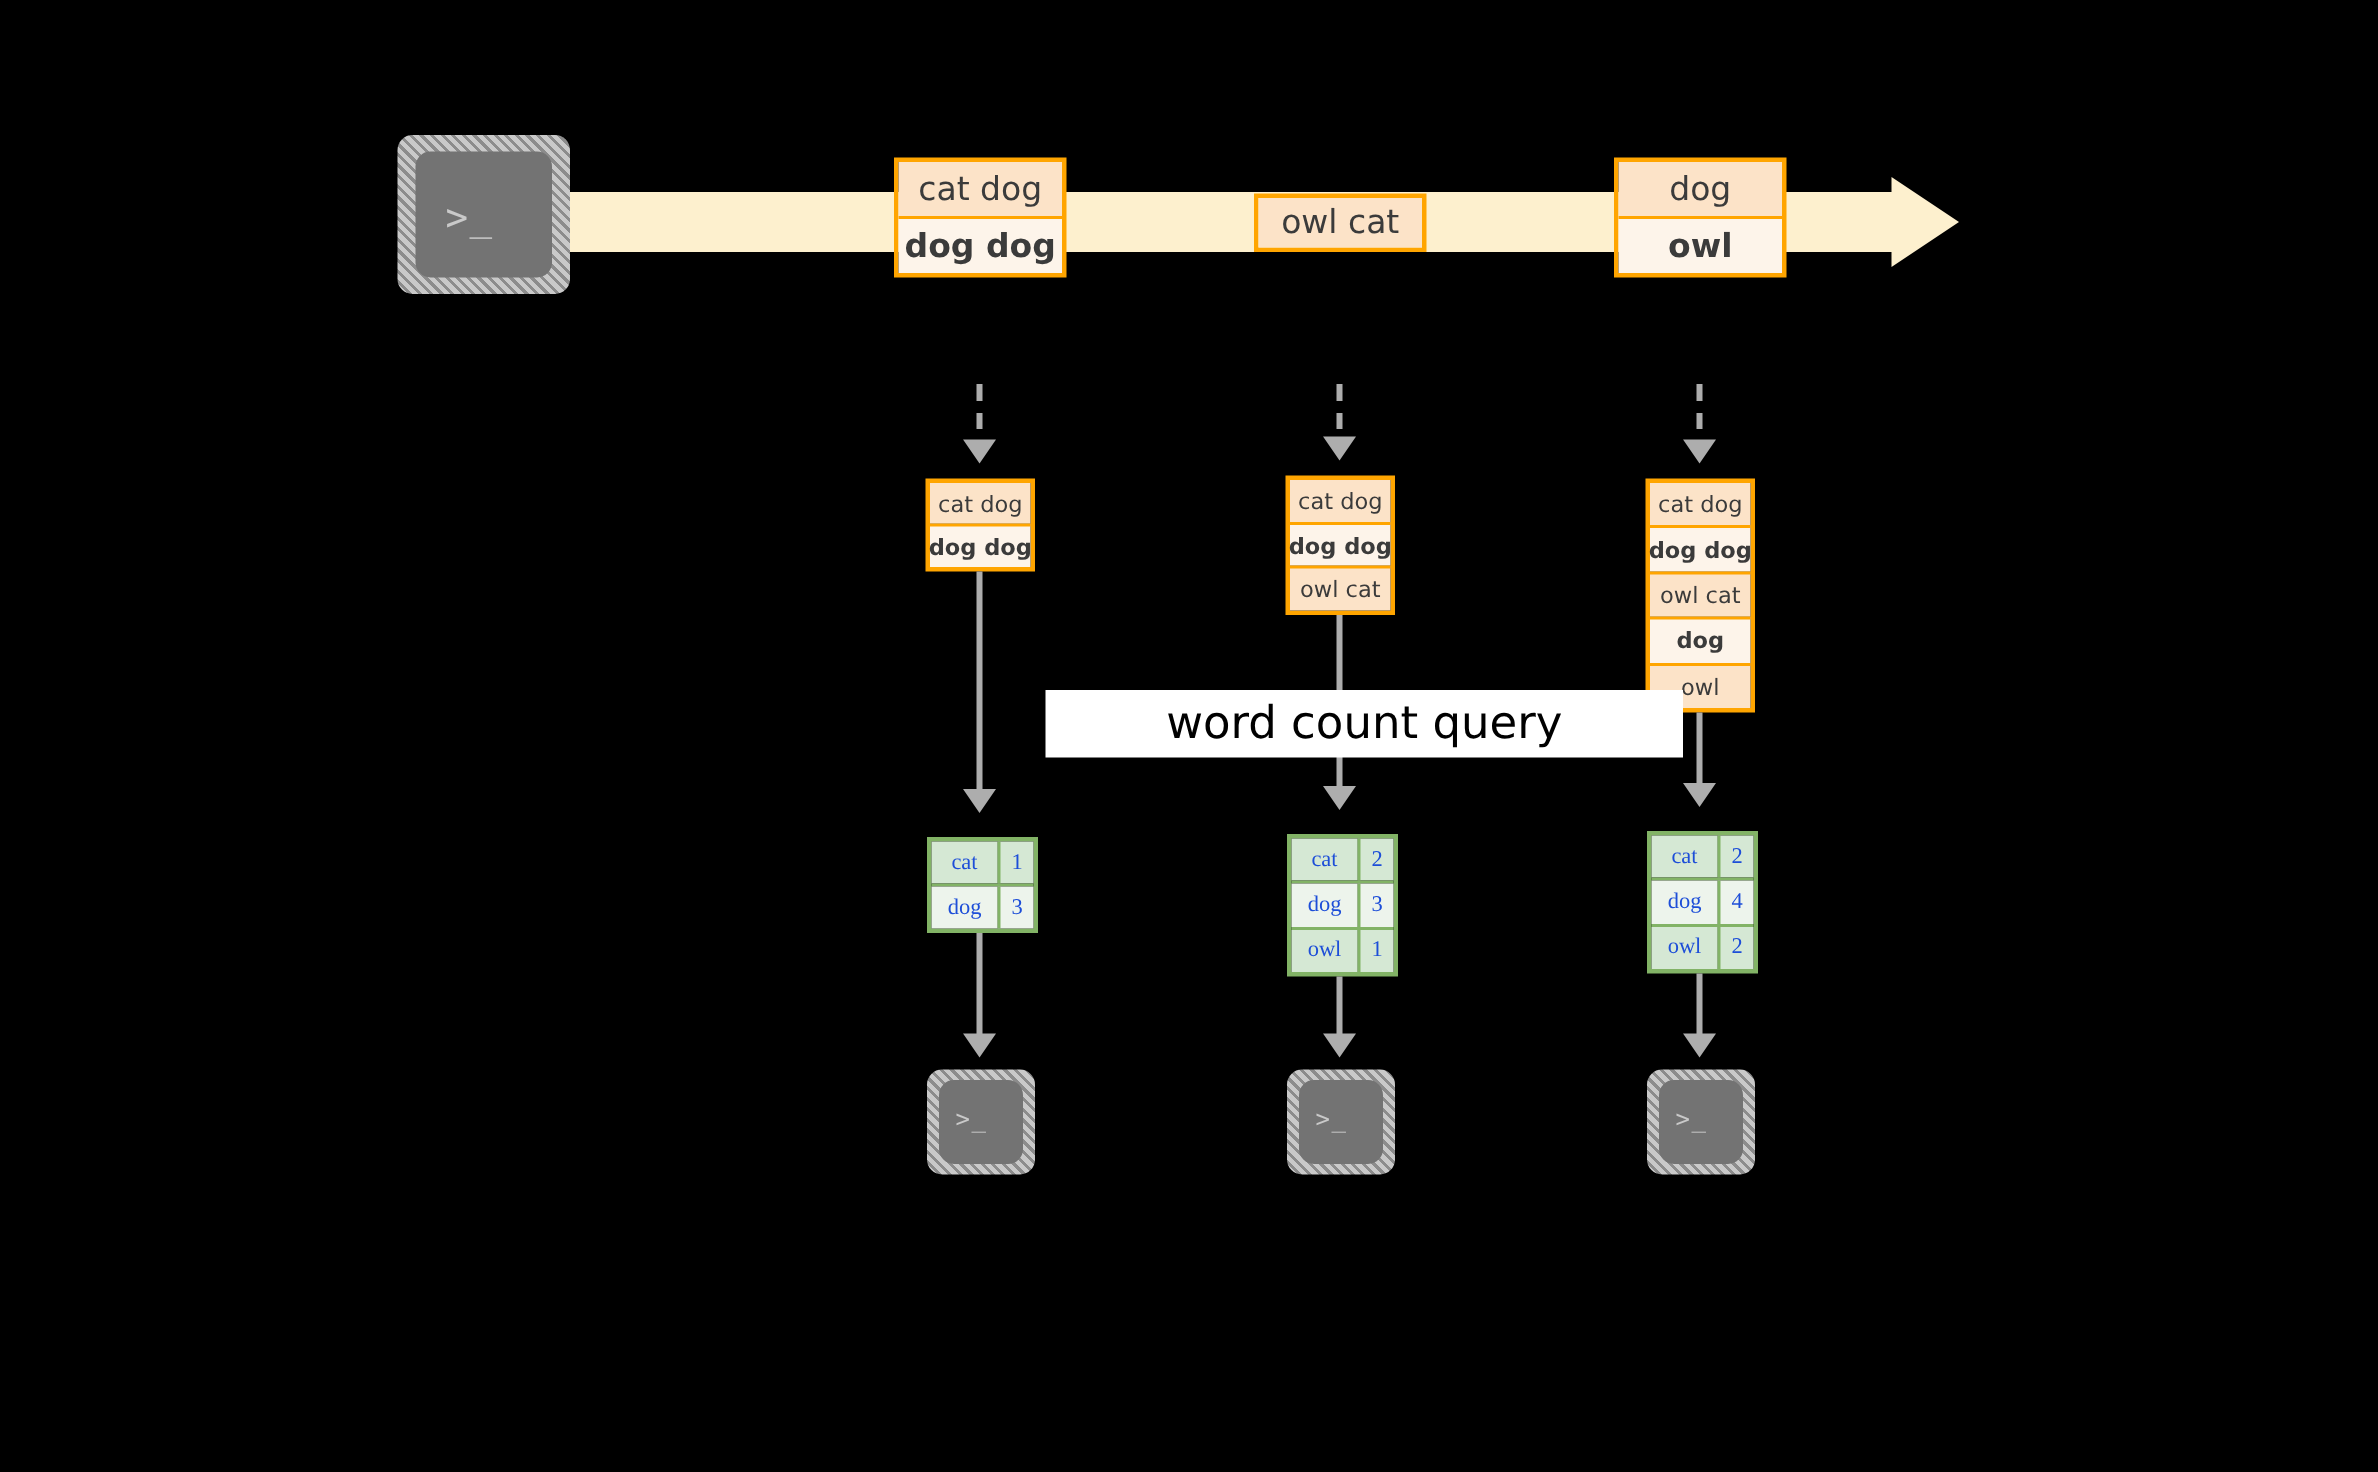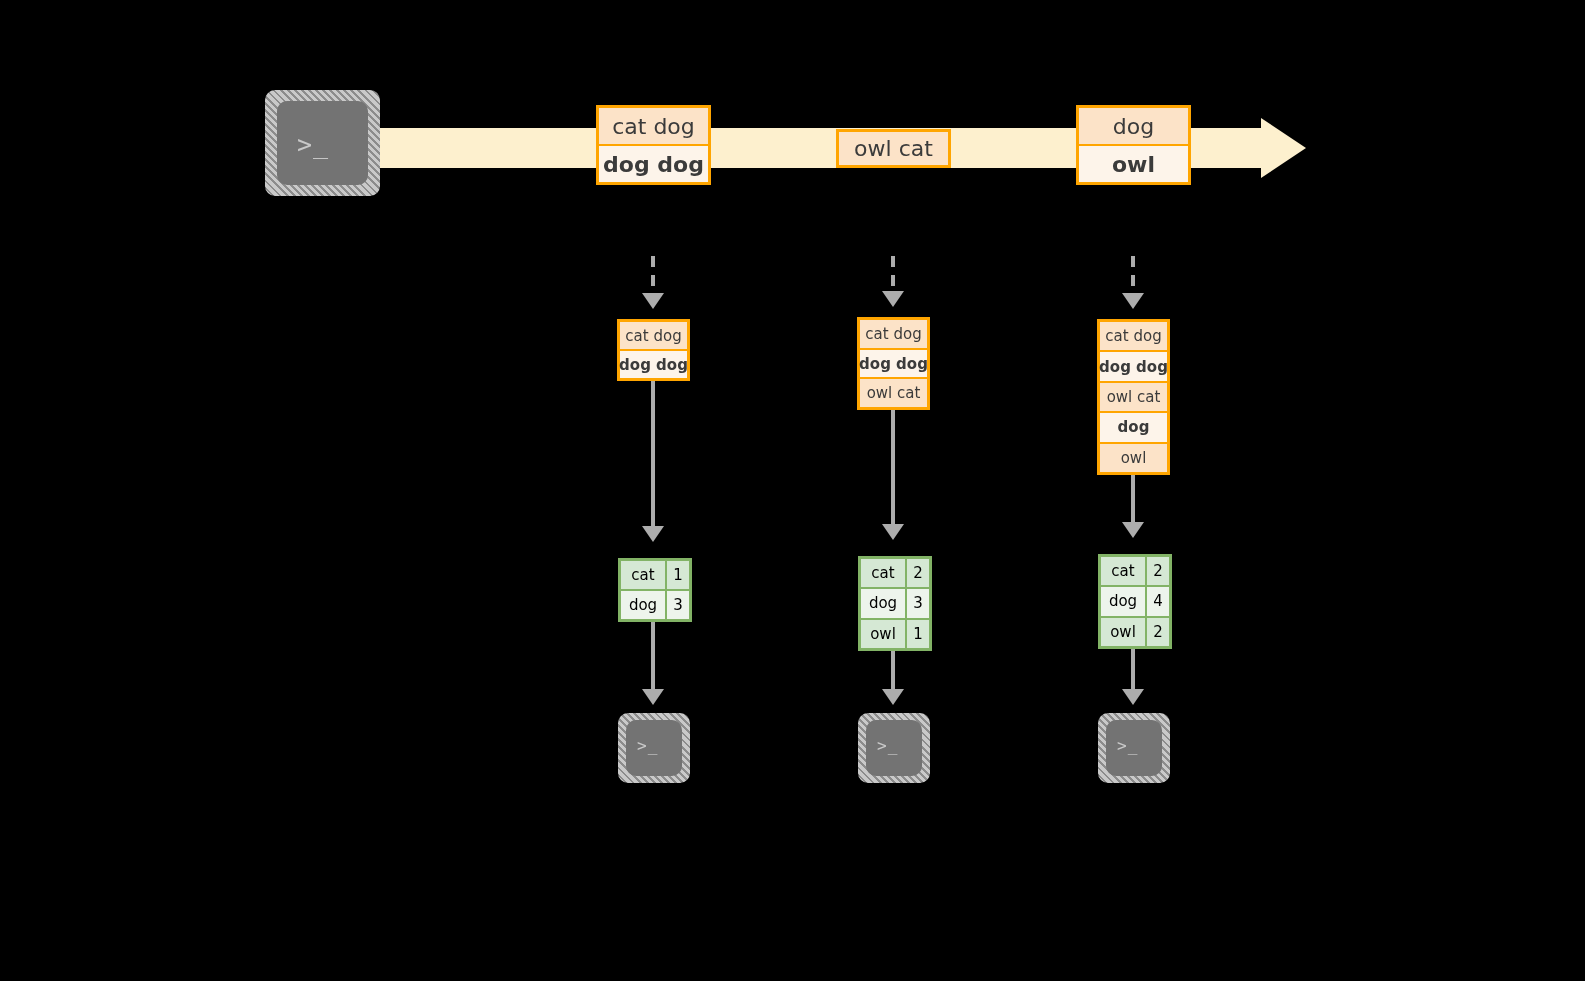--- a/index.html
+++ b/index.html
@@ -32,21 +32,21 @@
   .obox .cell.dark{background:#fce3c8;}
   .obox .cell.light{background:#fdf4ea;font-weight:bold;}
   .obox .cell + .cell{border-top:2px solid #ffa500;}
 
   
   .gbox{position:absolute;box-sizing:border-box;border:3px solid #82b366;
         display:flex;flex-direction:column;}
   .gbox .grow{display:flex;flex:1 1 auto;}
   .gbox .grow + .grow{border-top:2px solid #82b366;}
   .gbox .gcell{box-sizing:border-box;display:flex;align-items:center;
-        justify-content:center;color:#000000;white-space:nowrap;}
+        justify-content:center;color:#1d4ed8;white-space:nowrap;font-family:Liberation Serif, serif;}
   .gbox .gcell.k{flex:0 0 44px;}
   .gbox .gcell.v{flex:0 0 24px;border-left:2px solid #82b366;}
   .gbox .grow.dark .gcell{background:#d5e8d4;}
   .gbox .grow.light .gcell{background:#edf4ec;}
 
   
   .gline{position:absolute;width:4px;background:#adadad;}
   .gdash{position:absolute;width:4px;
       background:repeating-linear-gradient(to bottom,#adadad 0 11px,transparent 11px 19px);}
   .ghead{position:absolute;width:0;height:0;
@@ -183,14 +183,17 @@
 
   <div class="gline" style="left:1131px;top:649px;height:41px;"></div>
   <div class="ghead" style="left:1122px;top:689px;"></div>
 
   <div class="term" style="left:1098px;top:713px;width:72px;height:70px;">
     <div class="hatch"></div>
     <div class="body" style="left:8px;top:7px;right:8px;bottom:7px;"></div>
     <div class="glyph" style="left:19px;top:25px;font-size:16px;">&gt;_</div>
   </div>
 
+  <div class="band" style="left:697px;top:460px;width:425px;height:45px;">
+    <span style="font-size:30px;">word count query</span>
+  </div>
 
 </div>
 
 </body></html>

